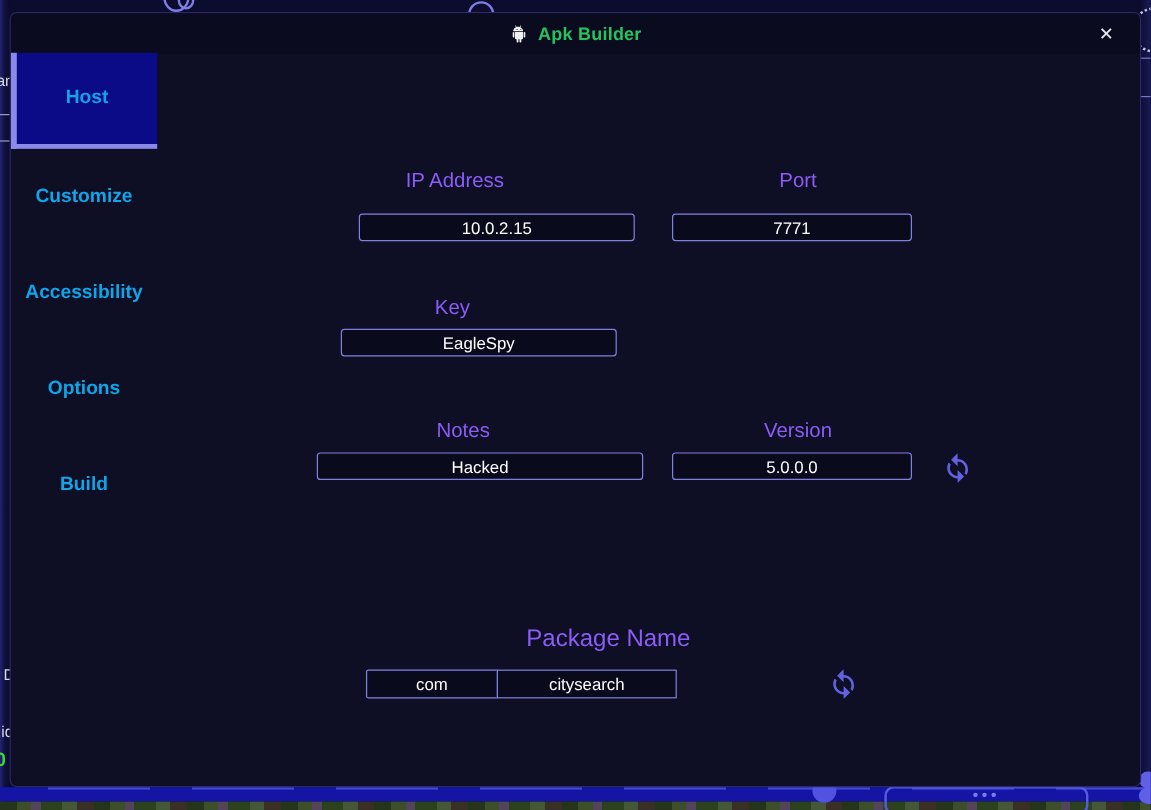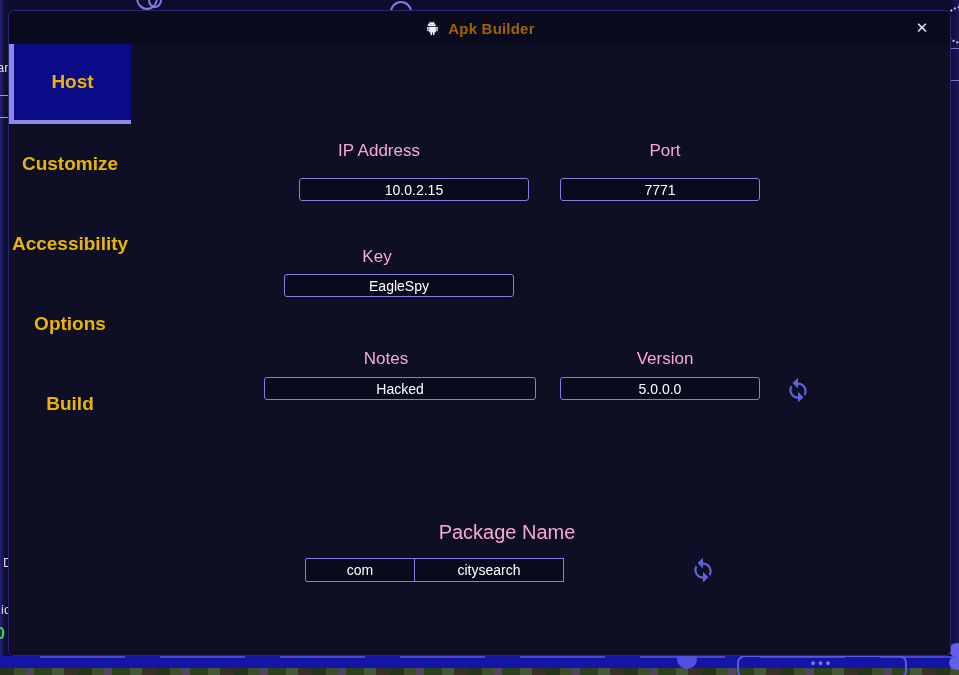--- a/index.html
+++ b/index.html
@@ -78,44 +78,44 @@
     position: absolute; left: 8px; top: 10px; width: 943px; height: 646px;
     background: #0e0e25; border: 1px solid #28286a; border-radius: 6px;
     z-index: 10; overflow: hidden;
   }
   .titlebar {
     position: relative; height: 34px; background: #0b0b1f;
     display: flex; align-items: center; justify-content: center;
   }
   .title-group { display: flex; align-items: center; gap: 7px; }
   .android-icon { width: 17px; height: 17px; display: block; }
-  .window-title { font-size: 15px; font-weight: bold; color: #a16207; letter-spacing: 0.2px; }
+  .window-title { font-size: 15px; font-weight: bold; color: #22c55e; letter-spacing: 0.2px; }
   .close-btn {
     position: absolute; right: 14px; top: 0; height: 34px; width: 28px;
     display: flex; align-items: center; justify-content: center;
     color: #e8e8f2; font-size: 15px; cursor: pointer; background: transparent; border: none;
     font-family: "Liberation Sans", sans-serif;
   }
 
   
   .sidebar { position: absolute; left: 0; top: 33px; width: 122px; bottom: 0; }
   .tab {
     width: 122px; height: 80px; display: flex; align-items: center; justify-content: center;
-    color: #eab308; font-size: 19px; font-weight: 600; cursor: pointer;
+    color: #0ea5e9; font-size: 16px; font-weight: 600; cursor: pointer;
   }
   .tab.active {
     background: #0b0b87;
     border-left: 5px solid #8a8aea;
     border-bottom: 4px solid #8a8aea;
   }
 
   
   .field-label {
     position: absolute; transform: translateX(-50%);
-    font-size: 17px; color: #f9a8d4; white-space: nowrap;
+    font-size: 17px; color: #8b5cf6; white-space: nowrap;
   }
   .field-label.big { font-size: 20px; }
   .tbox {
     position: absolute; height: 23px;
     background: #0a0a1d; border: 1px solid #8080e2; border-radius: 3px;
     color: #ffffff; font-size: 14px; text-align: center;
     font-family: "Liberation Sans", sans-serif; outline: none; padding: 0;
   }
   .lbl-ip      { left: 370px; top: 130px; }
   .in-ip       { left: 255px; top: 167px; width: 230px; margin-left: 35px; }

